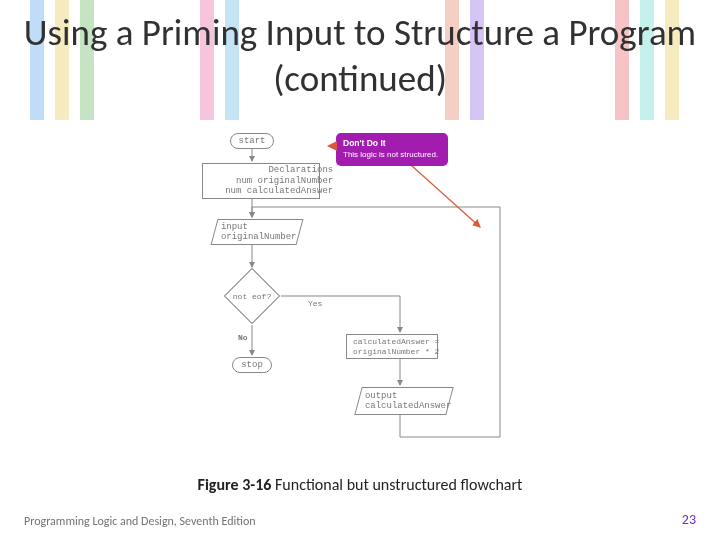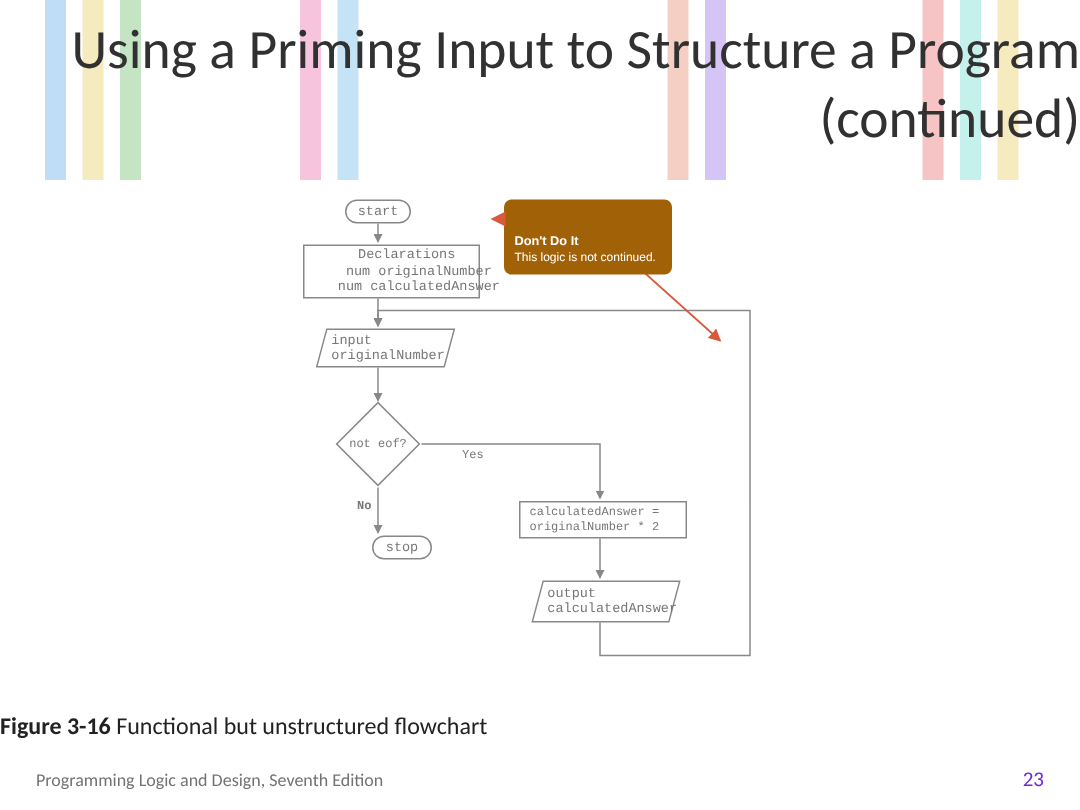--- a/index.html
+++ b/index.html
@@ -15,21 +15,21 @@
     position: absolute;
     top: 0; left: 0;
     width: 720px; height: 120px;
     z-index: 0;
   }
   .title {
     position: absolute;
     top: 10px;
     left: 0;
     width: 720px;
-    text-align: right;
+    text-align: center;
     font-size: 37px;
     font-weight: 400;
     color: #313131;
     line-height: 1.25;
     z-index: 2;
   }
   .diagram {
     position: absolute;
     top: 127px;
     left: 160px;
@@ -53,21 +53,21 @@
     border: 1px solid #888888;
     border-radius: 10px;
     padding: 0 10px;
     height: 16px;
     font-size: 9px;
     text-align: center;
   }
   .process {
     border: 1px solid #888888;
     padding: 3px 6px;
-    text-align: center;
+    text-align: right;
     justify-content: flex-start;
   }
   .io {
     border: 1px solid #888888;
     padding: 4px 6px;
     transform: skewX(-15deg);
     justify-content: flex-start;
   }
   .io span { transform: skewX(15deg); display:block; }
   .diamond {
@@ -85,27 +85,27 @@
   }
   .diamond-label {
     position: absolute;
     top: 0; left: 0; width: 58px; height: 58px;
     display: flex; align-items: center; justify-content: center;
     font-family: "Courier New", monospace;
     font-size: 8px; color: #777;
   }
   .callout {
     position: absolute;
-    background: #a16207;
+    background: #a21caf;
     color: #fff;
     font-family: "Segoe UI", sans-serif;
     font-size: 8px;
     border-radius: 5px;
     width: 112px;
-    padding: 22px 7px 6px 7px;
+    padding: 5px 7px 6px 7px;
     line-height: 1.25;
   }
   .callout .head { font-weight: 700; margin-bottom: 1px; font-size: 8.5px; }
   .callout-tail {
     position: absolute;
     width: 0; height: 0;
     border-top: 5px solid transparent;
     border-bottom: 5px solid transparent;
     border-right: 10px solid #d85a3a;
   }
@@ -114,20 +114,21 @@
     font-family: "Courier New", monospace;
     font-size: 8px;
     color: #777777;
   }
   svg.arrows { position:absolute; top:0; left:0; width:408px; height:338px; pointer-events:none; }
   .caption {
     position: absolute;
     top: 475px;
     left: 0;
     width: 720px;
+    text-align: center;
     font-size: 16px;
     color: #222222;
   }
   .caption b { font-weight: 700; }
   .footer-left {
     position: absolute;
     bottom: 12px;
     left: 24px;
     font-size: 12px;
     color: #737373;
@@ -202,33 +203,33 @@
 originalNumber</span>
   </div>
 
   <div class="diamond" style="left:63px; top:140px;">
     <div class="diamond-box"></div>
     <div class="diamond-label">not eof?</div>
   </div>
   <div class="txt" style="left:148px; top:172px;">Yes</div>
   <div class="txt" style="left:78px; top:206px;font-weight:bold;">No</div>
 
-  <div class="shape terminal" style="left:88px; top:230px; width:40px;">stop</div>
-
-  <div class="shape process" style="left:186px; top:207px; width:112px; height:25px; white-space:pre; font-size:8px;">calculatedAnswer =
+  <div class="shape terminal" style="left:72px; top:230px; width:40px;">stop</div>
+
+  <div class="shape process" style="left:186px; top:207px; width:92px; height:25px; white-space:pre; font-size:8px;">calculatedAnswer =
 originalNumber * 2</div>
 
   <div class="shape io" style="left:198px; top:260px; width:92px; height:28px;">
     <span style="white-space:pre;">output
 calculatedAnswer</span>
   </div>
 
   <div class="callout" style="left:176px; top:6px;">
     <div class="head">Don't Do It</div>
-    <div>This logic is not continued.</div>
+    <div>This logic is not structured.</div>
   </div>
   <div class="callout-tail" style="left:167px; top:14px;"></div>
 
 </div>
 
 <div class="caption">
   <b>Figure 3-16</b><span> Functional but unstructured flowchart</span>
 </div>
 
 <div class="footer-left">Programming Logic and Design, Seventh Edition</div>

